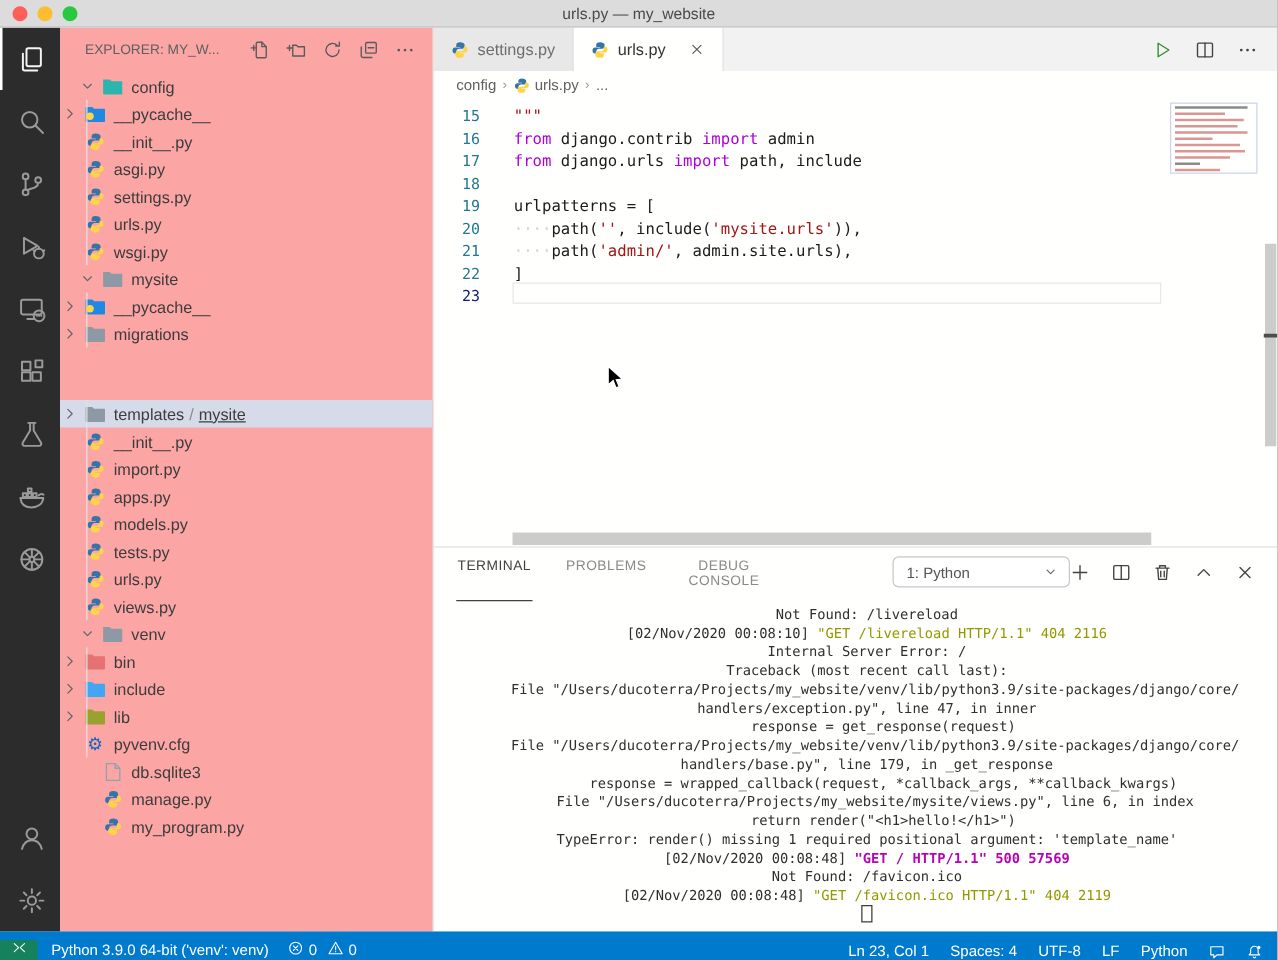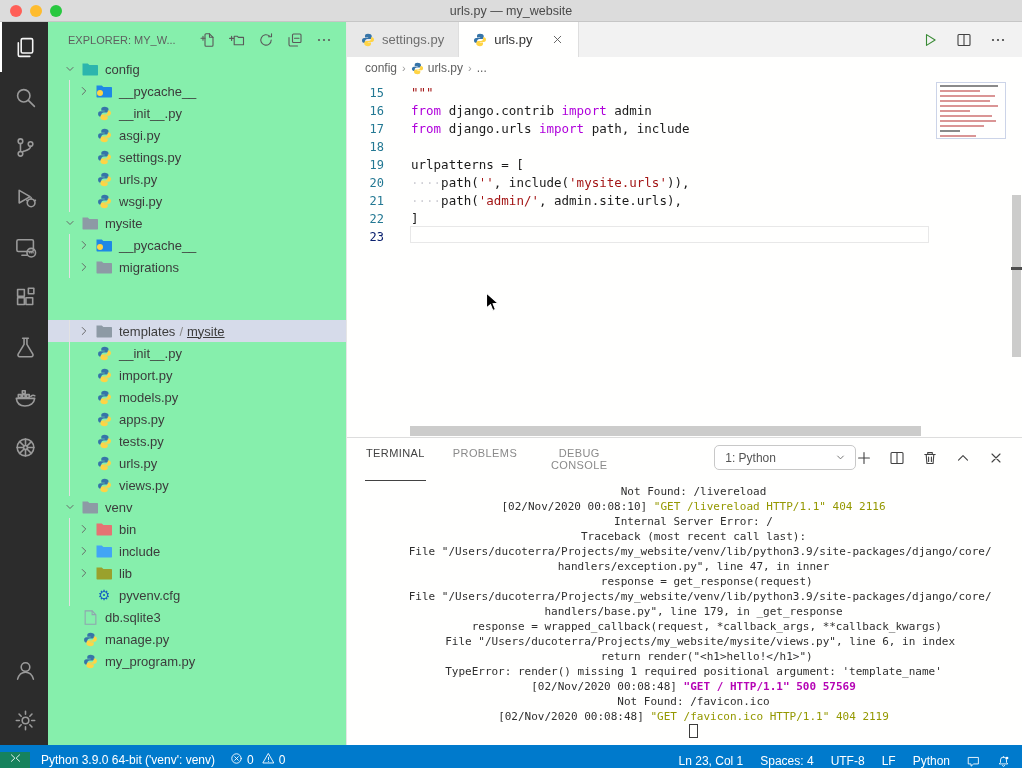--- a/index.html
+++ b/index.html
@@ -18,31 +18,31 @@
 
   
   .activitybar{width:48px;background:#2c2c2c;display:flex;flex-direction:column;flex:0 0 auto;}
   .ab-item{height:50px;display:flex;align-items:center;justify-content:center;color:#9a9a9a;
     border-left:2px solid transparent;box-sizing:border-box;cursor:pointer;}
   .ab-item.active{color:#f5f5f5;border-left-color:#fff;}
   .ab-item svg{width:23px;height:23px;}
   .ab-spacer{flex:1;}
 
   
-  .sidebar{width:299px;background:#86efac;border-right:1px solid #e6e6e6;box-sizing:border-box;
+  .sidebar{width:299px;background:#fca5a5;border-right:1px solid #e6e6e6;box-sizing:border-box;
     display:flex;flex-direction:column;flex:0 0 auto;}
   .sb-header{height:36px;display:flex;align-items:center;padding:0 14px 0 20px;}
   .sb-title{font-size:11px;color:#5f5f5f;white-space:nowrap;}
   .sb-actions{margin-left:auto;display:flex;gap:13px;color:#5a5a5a;align-items:center;}
   .action{display:flex;align-items:center;justify-content:center;cursor:pointer;}
   .action svg{width:16px;height:16px;}
   .tree{flex:1;overflow:hidden;}
   .tree-row{height:22px;display:flex;align-items:center;font-size:13px;color:#3c3c3c;position:relative;}
   .tree-row.lvl0{padding-left:14px;}
-  .tree-row.lvl1{padding-left:28px;}
+  .tree-row.lvl1{}
   .tree-row.lvl1::before{content:"";position:absolute;left:21px;top:0;bottom:0;border-left:1px solid #e2e2e2;}
   .tree-row.selected{background:#d6dbea;margin-top:42px;}
   .tw-chev{width:16px;height:16px;margin-right:3px;color:#646465;flex:0 0 auto;
     display:flex;align-items:center;justify-content:center;}
   .tw-chev svg{width:14px;height:14px;}
   .tw-icon{width:18px;margin-right:6px;display:flex;align-items:center;justify-content:center;flex:0 0 auto;}
   .tw-label{white-space:nowrap;}
   .tw-sep{color:#8a8a8a;margin:0 4px;}
   .tw-suffix{text-decoration:underline;}
   .gear-glyph{color:#1565c0;font-size:14px;line-height:14px;}
@@ -440,31 +440,31 @@
             <span class="tw-label">import.py</span>
           </div>
           <div class="tree-row lvl1">
             <span class="tw-chev"></span>
             <span class="tw-icon">
               <svg class="pyicon" width="15" height="15" viewBox="0 0 14 14">
                 <path fill="#3674a8" d="M7 .8C4.9.8 4 1.7 4 2.9v1.6h3.2v.5H3.1C1.8 5 1 6 1 7.4s.8 2.4 2.1 2.4H4V8.3C4 7 5 6 6.3 6h2.6c1 0 1.8-.8 1.8-1.8V2.9C10.7 1.7 9.1.8 7 .8z"></path>
                 <path fill="#ffd445" d="M7 13.2c2.1 0 3-.9 3-2.1V9.5H6.8V9h4.1c1.3 0 2.1-1 2.1-2.4s-.8-2.4-2.1-2.4H10v1.5C10 7 9 8 7.7 8H5.1c-1 0-1.8.8-1.8 1.8v1.3c0 1.2 1.6 2.1 3.7 2.1z"></path>
               </svg>
             </span>
+            <span class="tw-label">apps.py</span>
+          </div>
+          <div class="tree-row lvl1">
+            <span class="tw-chev"></span>
+            <span class="tw-icon">
+              <svg class="pyicon" width="15" height="15" viewBox="0 0 14 14">
+                <path fill="#3674a8" d="M7 .8C4.9.8 4 1.7 4 2.9v1.6h3.2v.5H3.1C1.8 5 1 6 1 7.4s.8 2.4 2.1 2.4H4V8.3C4 7 5 6 6.3 6h2.6c1 0 1.8-.8 1.8-1.8V2.9C10.7 1.7 9.1.8 7 .8z"></path>
+                <path fill="#ffd445" d="M7 13.2c2.1 0 3-.9 3-2.1V9.5H6.8V9h4.1c1.3 0 2.1-1 2.1-2.4s-.8-2.4-2.1-2.4H10v1.5C10 7 9 8 7.7 8H5.1c-1 0-1.8.8-1.8 1.8v1.3c0 1.2 1.6 2.1 3.7 2.1z"></path>
+              </svg>
+            </span>
             <span class="tw-label">models.py</span>
-          </div>
-          <div class="tree-row lvl1">
-            <span class="tw-chev"></span>
-            <span class="tw-icon">
-              <svg class="pyicon" width="15" height="15" viewBox="0 0 14 14">
-                <path fill="#3674a8" d="M7 .8C4.9.8 4 1.7 4 2.9v1.6h3.2v.5H3.1C1.8 5 1 6 1 7.4s.8 2.4 2.1 2.4H4V8.3C4 7 5 6 6.3 6h2.6c1 0 1.8-.8 1.8-1.8V2.9C10.7 1.7 9.1.8 7 .8z"></path>
-                <path fill="#ffd445" d="M7 13.2c2.1 0 3-.9 3-2.1V9.5H6.8V9h4.1c1.3 0 2.1-1 2.1-2.4s-.8-2.4-2.1-2.4H10v1.5C10 7 9 8 7.7 8H5.1c-1 0-1.8.8-1.8 1.8v1.3c0 1.2 1.6 2.1 3.7 2.1z"></path>
-              </svg>
-            </span>
-            <span class="tw-label">apps.py</span>
           </div>
           <div class="tree-row lvl1">
             <span class="tw-chev"></span>
             <span class="tw-icon">
               <svg class="pyicon" width="15" height="15" viewBox="0 0 14 14">
                 <path fill="#3674a8" d="M7 .8C4.9.8 4 1.7 4 2.9v1.6h3.2v.5H3.1C1.8 5 1 6 1 7.4s.8 2.4 2.1 2.4H4V8.3C4 7 5 6 6.3 6h2.6c1 0 1.8-.8 1.8-1.8V2.9C10.7 1.7 9.1.8 7 .8z"></path>
                 <path fill="#ffd445" d="M7 13.2c2.1 0 3-.9 3-2.1V9.5H6.8V9h4.1c1.3 0 2.1-1 2.1-2.4s-.8-2.4-2.1-2.4H10v1.5C10 7 9 8 7.7 8H5.1c-1 0-1.8.8-1.8 1.8v1.3c0 1.2 1.6 2.1 3.7 2.1z"></path>
               </svg>
             </span>
             <span class="tw-label">tests.py</span>

